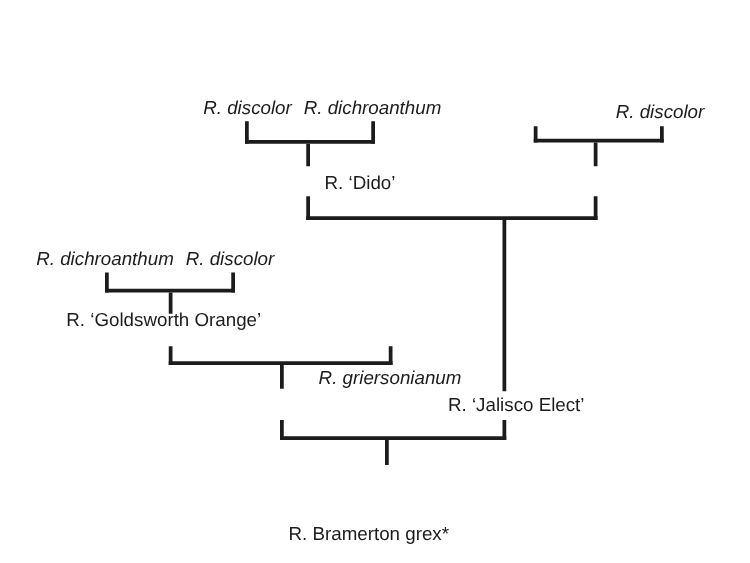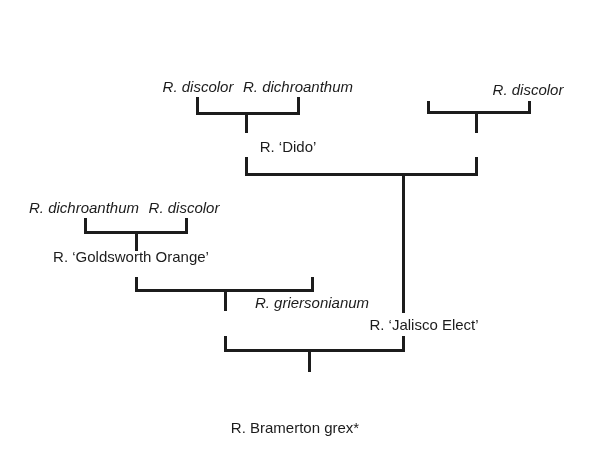--- a/index.html
+++ b/index.html
@@ -35,21 +35,21 @@
   <div class="node species" style="left:528px; top:81px;">R. discolor</div>
 
   <div class="node" style="left:246px; top:138px;margin-left:42px;">R. ‘Dido’</div>
 
   <div class="node species" style="left:84px; top:199px;">R. dichroanthum</div>
   <div class="node species" style="left:184px; top:199px;">R. discolor</div>
 
   <div class="node" style="left:131px; top:248px;">R. ‘Goldsworth Orange’</div>
   <div class="node species" style="left:312px; top:256px;margin-top:38px;">R. griersonianum</div>
 
-  <div class="node" style="left:424px; top:316px;">R. ‘Jalisco Elect’</div>
+  <div class="node" style="left:413px; top:316px;">R. ‘Jalisco Elect’</div>
 
   <div class="node" style="left:295px; top:376px;margin-top:43px;">R. Bramerton grex*</div>
 
   <div class="line" style="left:196px; top:97px; width:3px; height:18px;"></div>
   <div class="line" style="left:297px; top:97px; width:3px; height:18px;"></div>
   <div class="line" style="left:196px; top:112px; width:104px; height:3px;"></div>
   <div class="line" style="left:245px; top:115px; width:3px; height:18px;"></div>
 
   <div class="line" style="left:427px; top:101px; width:3px; height:13px;"></div>
   <div class="line" style="left:528px; top:101px; width:3px; height:13px;"></div>

